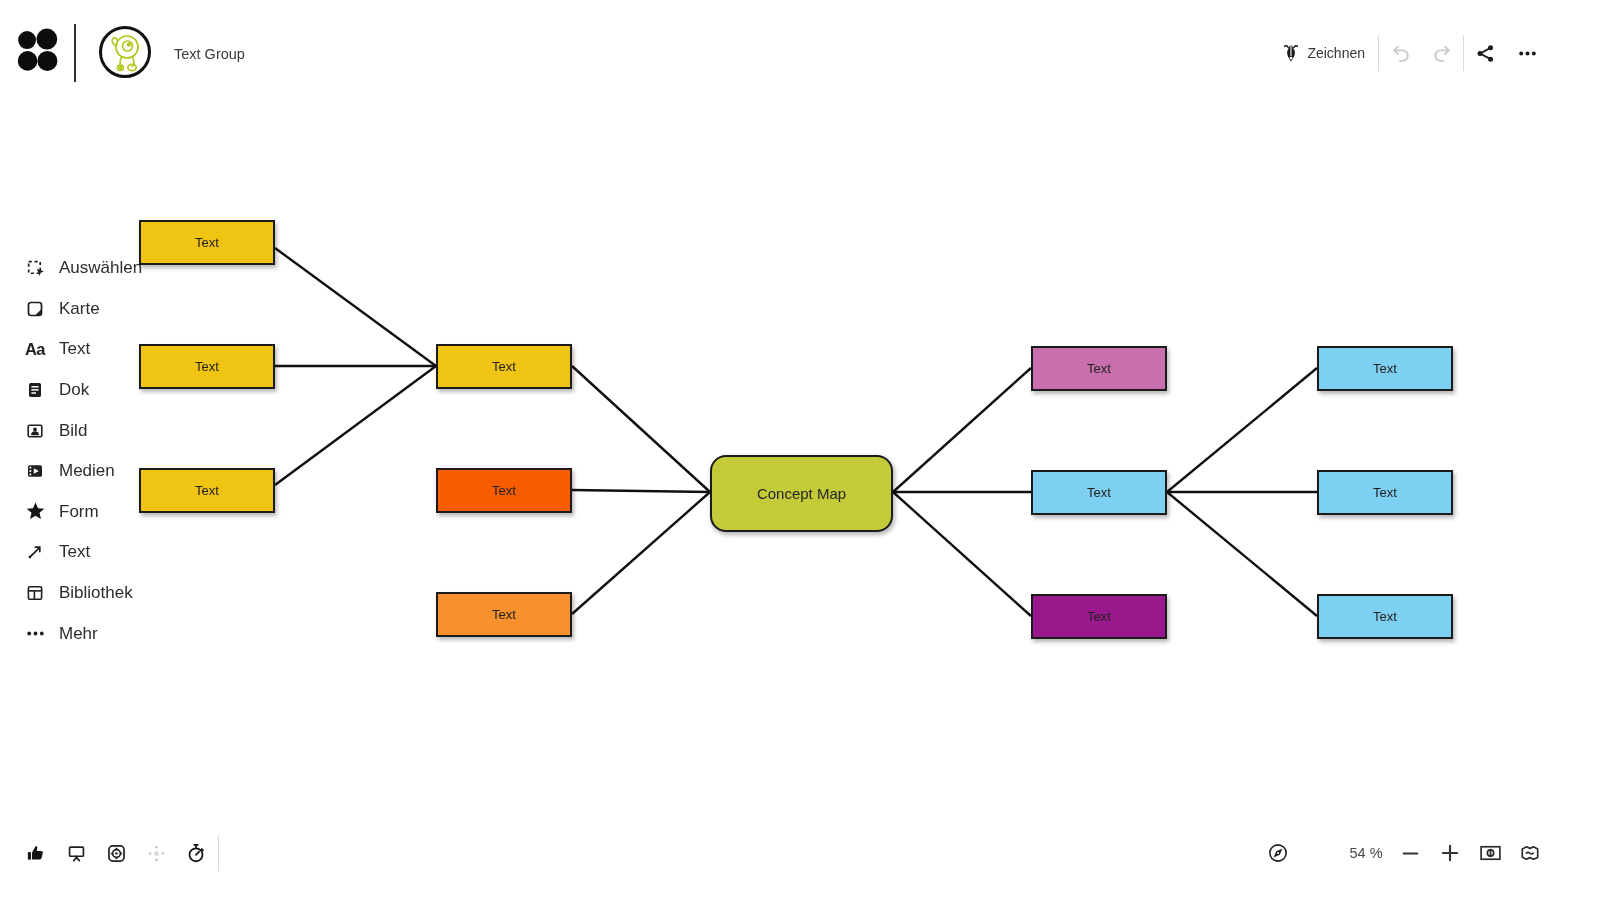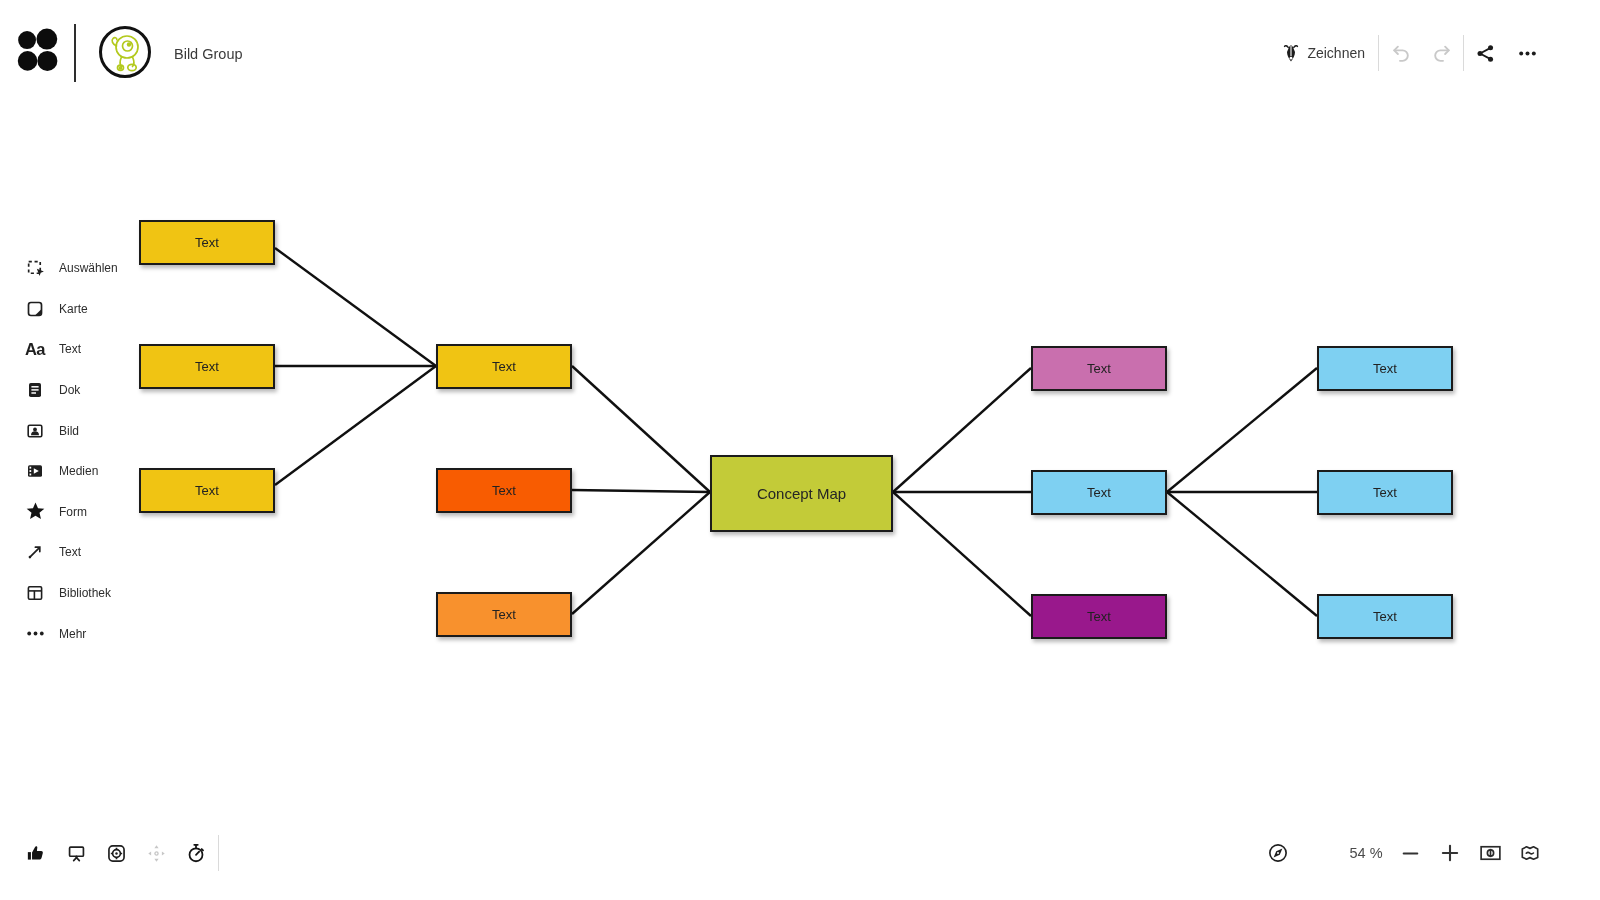--- a/index.html
+++ b/index.html
@@ -25,33 +25,33 @@
 
   #top-actions { position:absolute; right:52px; top:33px; height:40px; display:flex; align-items:center; }
   #draw-button { display:flex; align-items:center; gap:6px; font-size:14px; color:#3a3a3a; margin-right:13px; }
   .vdiv { width:1px; height:36px; background:#dadada; }
   .top-btn { width:42px; height:38px; display:flex; align-items:center; justify-content:center; }
 
   
   #tools-sidebar { position:absolute; left:24px; top:248px; width:150px; }
   .tool-item { display:flex; align-items:center; height:40.6px; gap:13px; cursor:pointer; }
   .tool-item .icon { width:22px; height:22px; }
-  .tool-item .tool-label { font-size:12px; color:#2d2d2d; }
+  .tool-item .tool-label { font-size:17px; color:#2d2d2d; }
   .aa-glyph { font-size:16.5px; font-weight:600; letter-spacing:-0.5px; color:#1f1f1f; line-height:1; }
 
   
   #canvas { position:absolute; left:0; top:0; width:1600px; height:900px; }
   #edges-layer { position:absolute; left:0; top:0; z-index:1; pointer-events:none; }
   .node {
     position:absolute; z-index:2; border:2px solid #1b1b1b;
     display:flex; align-items:center; justify-content:center;
     font-size:13px; color:#222; box-shadow:1.5px 2.5px 4px rgba(0,0,0,0.28);
     cursor:pointer;
   }
-  .node.center-node { font-size:15px; color:#252525; }
+  .node.center-node { font-size:15px; color:#252525;border-radius:16px; }
 
   
   #quick-toolbar { position:absolute; left:16px; bottom:30px; display:flex; align-items:center; height:34px; }
   #quick-toolbar .qbtn { width:40px; height:34px; display:flex; align-items:center; justify-content:center; }
   #quick-toolbar .vdiv { margin-left:2px; }
 
   #zoom-controls { position:absolute; right:50px; bottom:30px; display:flex; align-items:center; height:34px; }
   #zoom-controls .zbtn { width:40px; height:34px; display:flex; align-items:center; justify-content:center; }
   #zoom-level { width:48px; text-align:center; font-size:14.5px; color:#4a4a4a; cursor:pointer;margin-left:44px; }
 </style>
@@ -79,21 +79,21 @@
         <circle cx="26" cy="14.5" r="2.2" fill="#b3c91d" stroke="none"></circle>
         <path d="M13.5 16 C9.5 14.5 8 10.5 10 8.5 C11.5 7 14 7.6 13.8 9.6"></path>
         <path d="M18.5 27 C16.5 31.5 16.5 34.5 18.5 36.5"></path>
         <path d="M29.5 27 C31.5 31.5 31.5 34.5 29.5 36.5"></path>
         <ellipse cx="17.5" cy="37.8" rx="3" ry="2.6"></ellipse>
         <ellipse cx="29" cy="37.5" rx="4.2" ry="3.2"></ellipse>
         <circle cx="17.5" cy="37.8" r="1"></circle>
       </svg>
     </span>
 </button>
-<div id="group-name">Bild Group</div>
+<div id="group-name">Text Group</div>
 
 <div id="top-actions">
   <button id="draw-button">
     <span class="icon">
         <svg width="20" height="20" viewBox="0 0 20 20">
           <path fill="#1c1c1c" d="M10 18.5 C7.4 15 6 11.8 6 9 L8 4.2 C8.5 3.1 9.2 2.6 10 2.6 c0.8 0 1.5 .5 2 1.6 L14 9 C14 11.8 12.6 15 10 18.5 Z"></path>
           <circle cx="10" cy="15.2" r="1.4" fill="#fff"></circle>
           <path d="M10 3 V13" stroke="#fff" stroke-width="1.1"></path>
           <path d="M7.2 4.4 C5.8 2.6 4.2 2.4 3.6 3.4" stroke="#1c1c1c" stroke-width="1.5" fill="none" stroke-linecap="round"></path>
           <path d="M12.8 4.4 C14.2 2.6 15.8 2.4 16.4 3.4" stroke="#1c1c1c" stroke-width="1.5" fill="none" stroke-linecap="round"></path>

